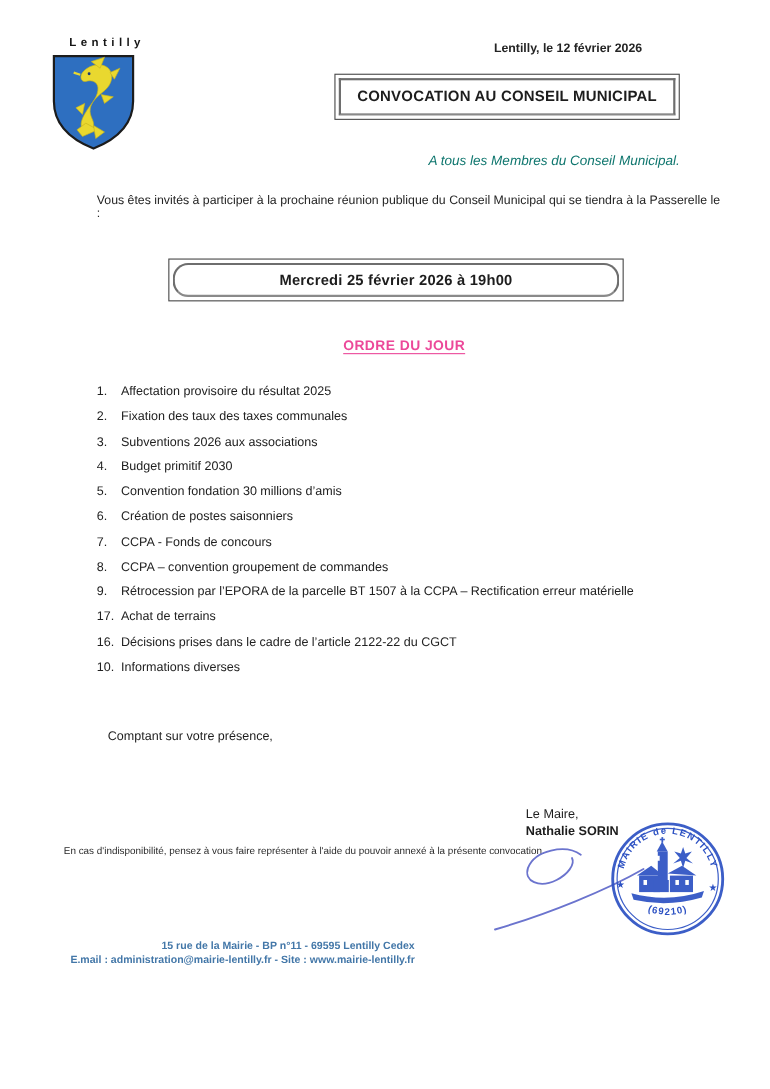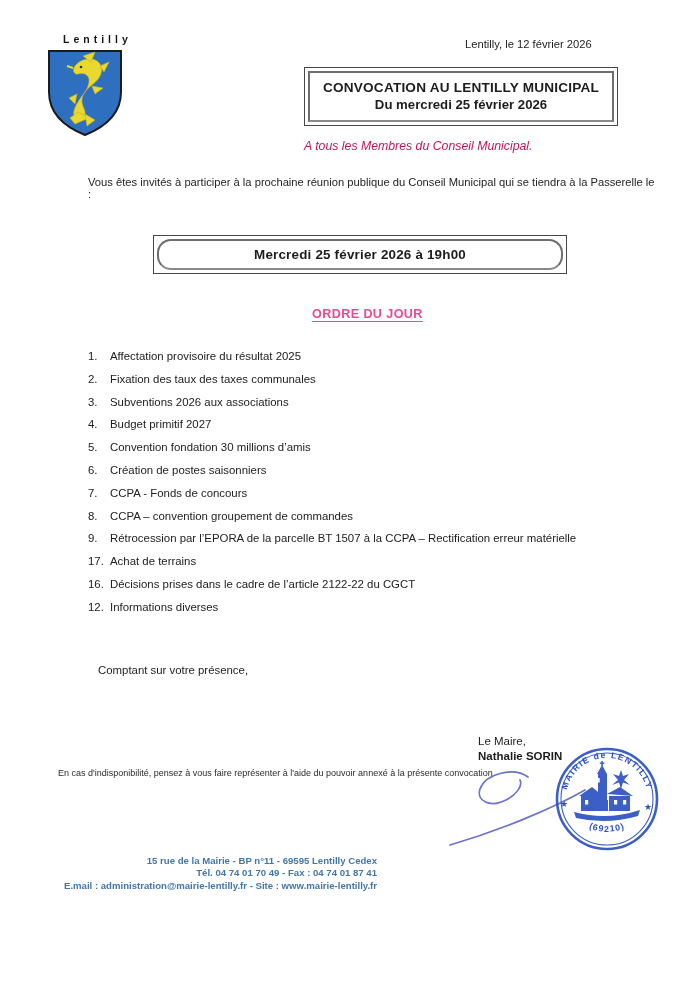--- a/index.html
+++ b/index.html
@@ -14,42 +14,42 @@
   .abs{position:absolute;}
 
   
   .logo{left:45px;top:33px;width:90px;}
   .logo-name{
     font-size:10.5px;font-weight:bold;letter-spacing:4px;
     color:#151515;margin-left:18px;white-space:nowrap;
   }
   .shield{display:block;margin-top:3px;}
 
-  .dateline{left:465px;top:38px;font-size:11.2px;color:#242424;}
+  .dateline{left:449px;top:38px;font-size:11.2px;color:#242424;font-weight:bold;}
 
   
   .dframe{
     border:1.5px solid #474747;
     padding:3px;
     background:#fff;
     box-sizing:border-box;
   }
   .dframe-inner{
     border:2px solid #6e6e6e;
     border-bottom-color:#8a8a8a;
     text-align:center;
   }
   .title-box{left:304px;top:67px;width:314px;}
   .title-box .dframe-inner{padding:7px 4px 8px;}
   .title-line1{font-size:13.6px;font-weight:bold;letter-spacing:.2px;}
   .title-line2{font-size:13.2px;font-weight:bold;margin-top:2px;}
 
   .addressee{
-    left:304px;top:139px;width:314px;text-align:left;
-    font-style:italic;font-weight:500;font-size:12.3px;color:#be185d;
+    left:304px;top:139px;width:314px;text-align:right;
+    font-style:italic;font-weight:500;font-size:12.3px;color:#0f766e;
   }
 
   .intro{left:88px;top:176px;width:568px;font-size:11.2px;color:#242424;}
 
   .meeting-box{left:153px;top:235px;width:414px;}
   .meeting-box .dframe-inner{padding:6px 2px;border-radius:14px;}
   .meeting-text{font-size:13.4px;font-weight:bold;letter-spacing:.2px;}
 
   .agenda-heading{
     left:312px;top:307px;font-size:12.6px;font-weight:600;
@@ -96,22 +96,21 @@
     </g>
     <circle cx="36" cy="19" r="1.3" fill="#1c3a72"></circle>
     <path d="M28,20 L22,18" stroke="#e9d82f" stroke-width="2" fill="none"></path>
   </svg>
 </div>
 
 <div class="abs dateline">Lentilly, le 12 février 2026</div>
 
 <div class="abs dframe title-box">
   <div class="dframe-inner">
-    <div class="title-line1">CONVOCATION AU LENTILLY MUNICIPAL</div>
-    <div class="title-line2">Du mercredi 25 février 2026</div>
+    <div class="title-line1">CONVOCATION AU CONSEIL MUNICIPAL</div>
   </div>
 </div>
 
 <div class="abs addressee">A tous les Membres du Conseil Municipal.</div>
 
 <div class="abs intro">Vous êtes invités à participer à la prochaine réunion publique du Conseil Municipal qui se tiendra à la Passerelle le :</div>
 
 <div class="abs dframe meeting-box">
   <div class="dframe-inner">
     <div class="meeting-text">Mercredi 25 février 2026 à 19h00</div>
@@ -128,21 +127,21 @@
   <div class="agenda-row">
       <span class="agenda-num">2.</span>
       <span class="agenda-text">Fixation des taux des taxes communales</span>
     </div>
   <div class="agenda-row">
       <span class="agenda-num">3.</span>
       <span class="agenda-text">Subventions 2026 aux associations</span>
     </div>
   <div class="agenda-row">
       <span class="agenda-num">4.</span>
-      <span class="agenda-text">Budget primitif 2027</span>
+      <span class="agenda-text">Budget primitif 2030</span>
     </div>
   <div class="agenda-row">
       <span class="agenda-num">5.</span>
       <span class="agenda-text">Convention fondation 30 millions d’amis</span>
     </div>
   <div class="agenda-row">
       <span class="agenda-num">6.</span>
       <span class="agenda-text">Création de postes saisonniers</span>
     </div>
   <div class="agenda-row">
@@ -159,21 +158,21 @@
     </div>
   <div class="agenda-row">
       <span class="agenda-num">17.</span>
       <span class="agenda-text">Achat de terrains</span>
     </div>
   <div class="agenda-row">
       <span class="agenda-num">16.</span>
       <span class="agenda-text">Décisions prises dans le cadre de l’article 2122-22 du CGCT</span>
     </div>
   <div class="agenda-row">
-      <span class="agenda-num">12.</span>
+      <span class="agenda-num">10.</span>
       <span class="agenda-text">Informations diverses</span>
     </div>
 </div>
 
 <div class="abs closing">Comptant sur votre présence,</div>
 
 <div class="abs signoff">
   <div>Le Maire,</div>
   <div class="signoff-name">Nathalie SORIN</div>
 </div>
@@ -219,15 +218,14 @@
     <path d="M22,68 Q55,77 88,66 L86,72 Q55,81 24,74 Z"></path>
     <rect x="33" y="56" width="3.2" height="4.5" fill="#ffffff"></rect>
     <rect x="44.5" y="34" width="3.2" height="4.5" fill="#ffffff"></rect>
     <rect x="62" y="56" width="3.2" height="4.5" fill="#ffffff"></rect>
     <rect x="71" y="56" width="3.2" height="4.5" fill="#ffffff"></rect>
   </g>
 </svg>
 
 <div class="abs footer">
   <div>15 rue de la Mairie - BP n°11 - 69595 Lentilly Cedex</div>
-  <div>Tél. 04 74 01 70 49 - Fax : 04 74 01 87 41</div>
   <div>E.mail : administration@mairie-lentilly.fr  -  Site : www.mairie-lentilly.fr</div>
 </div>
 
 </body></html>

